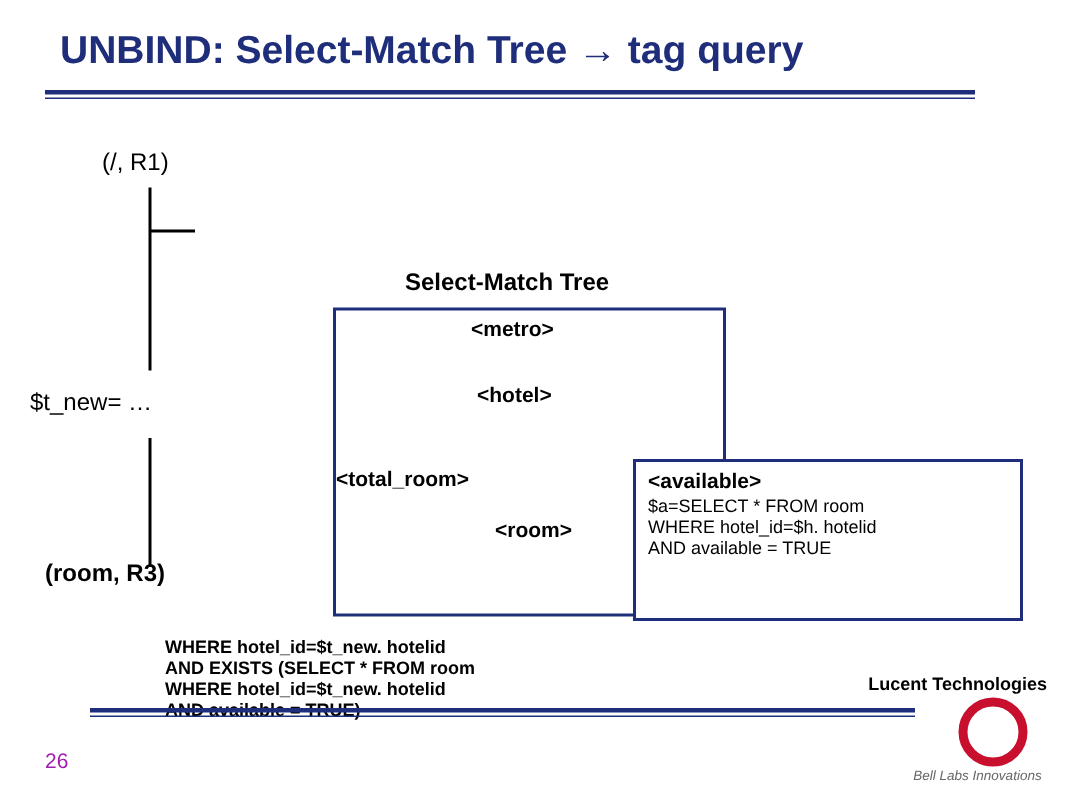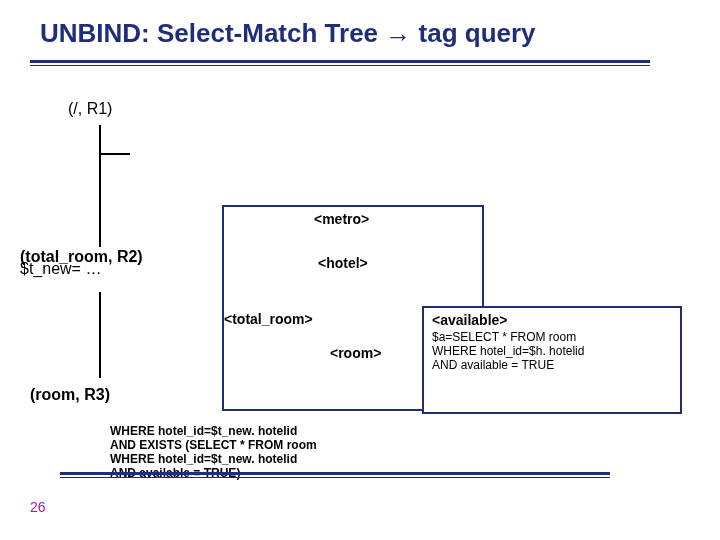--- a/index.html
+++ b/index.html
@@ -43,43 +43,48 @@
     <line x1="100" y1="292" x2="100" y2="378" stroke="#000" stroke-width="2"></line>
     <line x1="100" y1="154" x2="130" y2="154" stroke="#000" stroke-width="2"></line>
     <line x1="348" y1="232" x2="348" y2="252" stroke="#000" stroke-width="2"></line>
     <line x1="302" y1="288" x2="278" y2="308" stroke="#000" stroke-width="2"></line>
     <line x1="340" y1="288" x2="340" y2="308" stroke="#000" stroke-width="2"></line>
     <line x1="378" y1="288" x2="402" y2="308" stroke="#000" stroke-width="2"></line>
     <line x1="335" y1="345" x2="350" y2="358" stroke="#000" stroke-width="2"></line>
   </svg>
 
   <div class="node" style="left:68px;top:100px">(/, R1)</div>
-  <div class="node bold" style="left:20px;top:248px">(total_room, R2)</div>
   <div class="tnew bold" style="position:absolute;left:20px;top:260px">$t_new= …</div>
-  <div class="node bold" style="left:30px;top:386px">(room, R3)</div>
+  <div class="node bold" style="left:30px;top:374px">(room, R3)</div>
 
   <div class="codesm" style="position:absolute;left:110px;top:424px;font-weight:bold">WHERE hotel_id=$t_new. hotelid
 AND EXISTS (SELECT * FROM room
                     WHERE hotel_id=$t_new. hotelid
                     AND available = TRUE)</div>
 
+  <div class="boxlabel" style="left:270px;top:180px">Select-Match Tree</div>
   <div class="box" style="left:222px;top:205px;width:238px;height:190px">
     <div style="position:absolute;left:90px;top:4px;font-weight:bold">&lt;metro&gt;</div>
     <div style="position:absolute;left:94px;top:48px;font-weight:bold">&lt;hotel&gt;</div>
     <div style="position:absolute;left:0px;top:104px;font-weight:bold">&lt;total_room&gt;</div>
     <div style="position:absolute;left:106px;top:138px;font-weight:bold">&lt;room&gt;</div>
   </div>
 
   <div class="box" style="left:422px;top:306px;width:240px;height:96px;padding:4px 8px">
     <div style="font-weight:bold">&lt;available&gt;</div>
     <div class="codesm" style="margin-top:2px">$a=SELECT * FROM room
       WHERE hotel_id=$h. hotelid
       AND available = TRUE</div>
   </div>
 
   <div class="foot-rules">
       <div class="r1"></div>
       <div class="r2"></div>
     </div>
   <div class="pagenum">26</div>
 
+  <div class="logo">
+    <div class="lt">Lucent Technologies</div>
+    <div class="ring"></div>
+    <div class="bell">Bell Labs Innovations</div>
+  </div>
 
 </div>
 
 </body></html>

